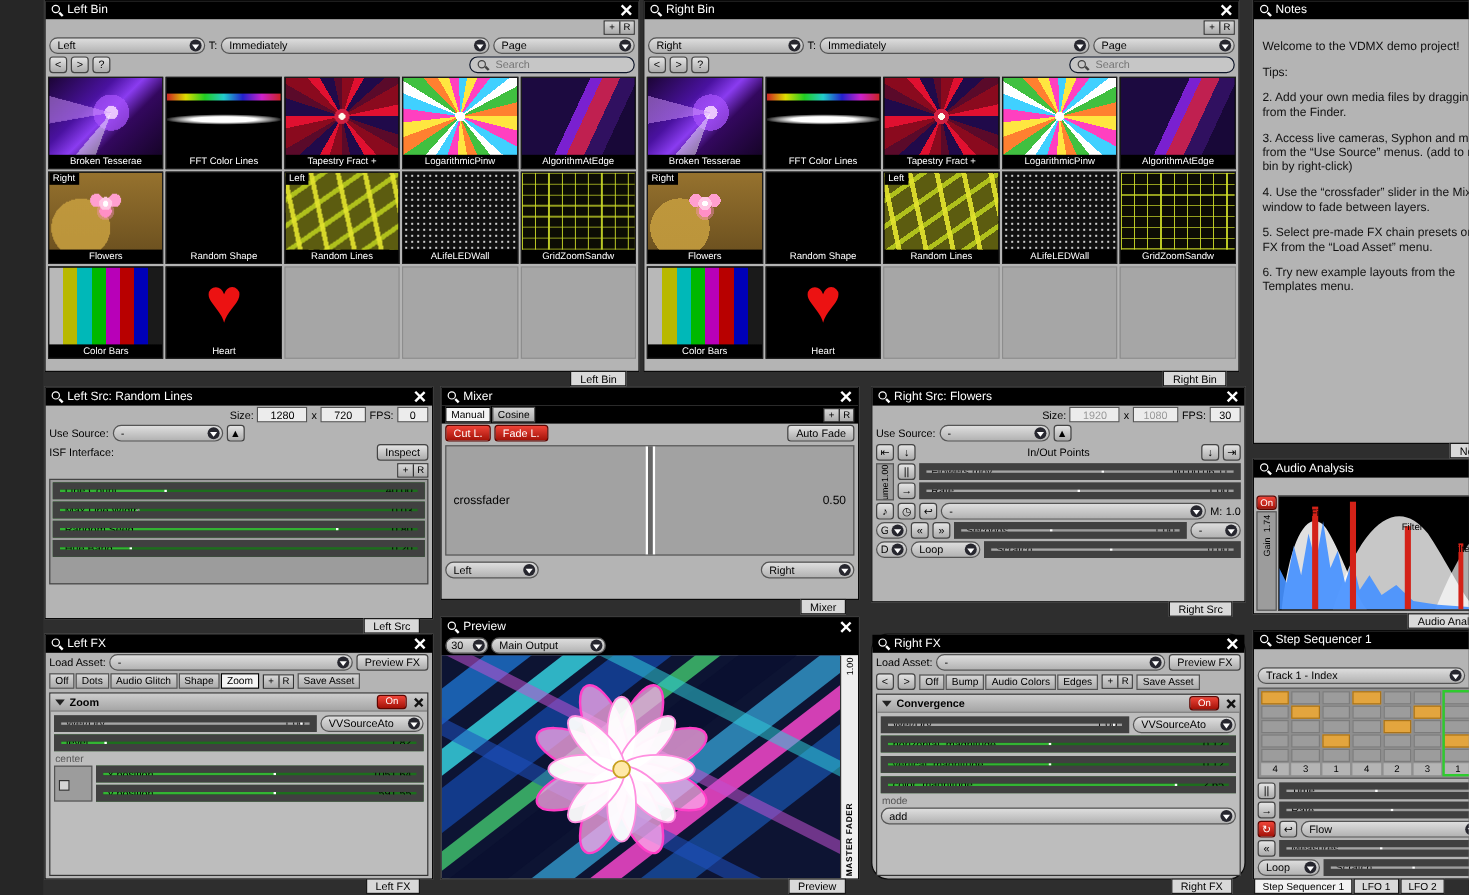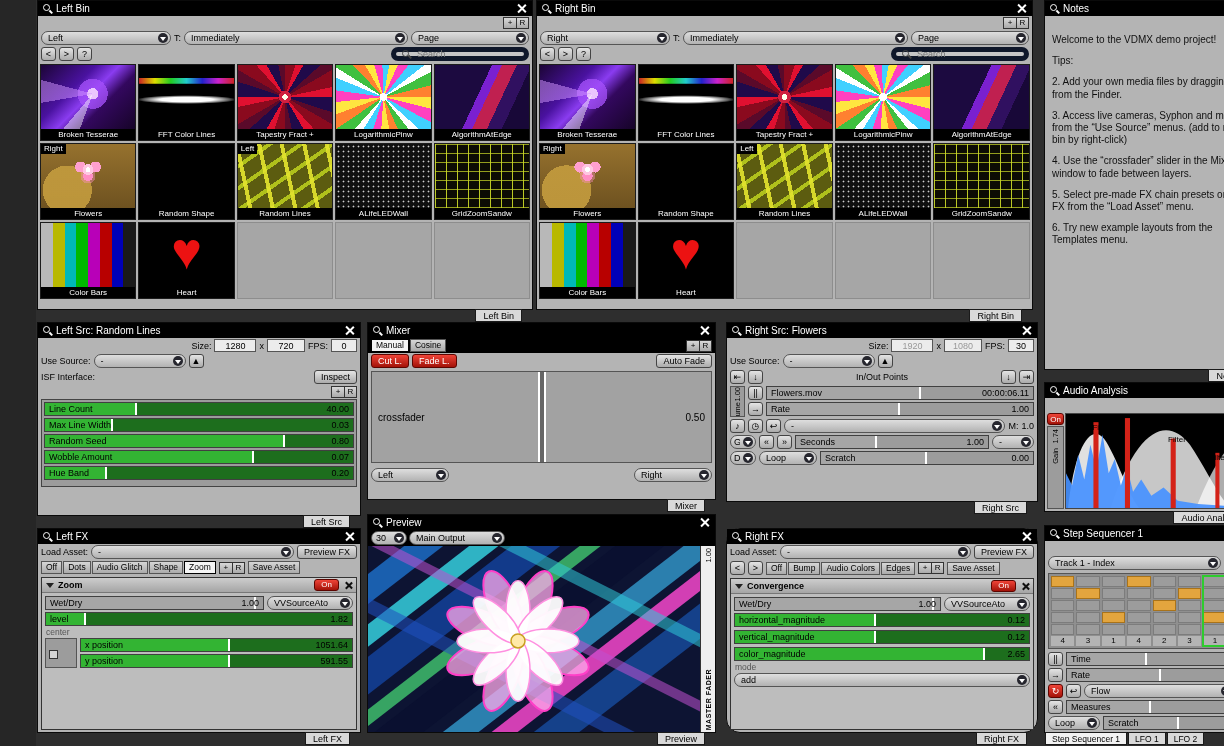--- a/index.html
+++ b/index.html
@@ -44,25 +44,25 @@
   .btn { background:linear-gradient(#e4e4e4,#ababab); border:1px solid #444; border-radius:3px; font-size:9px;
          height:14px; line-height:12px; padding:0 6px; text-align:center; white-space:nowrap; }
   .btn.sq { width:15px; padding:0; }
   .btn.red { background:linear-gradient(#ef4438,#a31208); color:#fff; border-color:#5d0500; }
   .chip { background:linear-gradient(#d6d6d6,#ababab); border:1px solid #555; font-size:8.5px; height:13px; line-height:11px; padding:0 4px; white-space:nowrap; }
   .chip.active { background:#f4f4f4; border-color:#000; }
 
   .numfield { background:#ececec; border:1px solid #555; height:13px; font-size:9px; padding:0 2px; text-align:center; font-family:inherit; }
   .numfield.dim { color:#999; }
 
-  .searchbox { background:#c6c6c6; border:5px solid #0f172a; border-radius:8px; height:14px; display:flex; align-items:center; gap:4px; padding:0 6px; width:138px; }
+  .searchbox { background:#c6c6c6; border:1px solid #0f172a; border-radius:8px; height:14px; display:flex; align-items:center; gap:4px; padding:0 6px; width:138px; }
   .searchbox input { background:transparent; border:none; outline:none; font-size:9px; width:100%; color:#333; font-family:inherit; }
 
   
-  .hslider { position:relative; height:14px; border:1px solid #404040; background:#9c9c9c; display:flex; align-items:center; overflow:hidden; flex:none; }
+  .hslider { position:relative; height:14px; border:6px solid #404040; background:#9c9c9c; display:flex; align-items:center; overflow:hidden; flex:none; }
   .hslider .fill { position:absolute; left:0; top:0; bottom:0; border-right:2px solid #fff; background:rgba(255,255,255,0.10); }
   .hslider.green { background:#1d6e1d; } .hslider.green .fill { background:#33b433; }
   .hslider .lbl { position:relative; z-index:1; padding-left:4px; flex:1; white-space:nowrap; overflow:hidden; }
   .hslider .val { position:relative; z-index:1; padding-right:4px; white-space:nowrap; }
 
   .vstrip { width:15px; flex:none; background:#9c9c9c; border:1px solid #555; display:flex; flex-direction:column; align-items:center; overflow:hidden; }
   .vtext { writing-mode:vertical-rl; transform:rotate(180deg); font-size:7.5px; white-space:nowrap; }
 
   
   .bin-grid { display:grid; grid-template-columns:repeat(5,1fr); grid-auto-rows:77px; gap:2px; padding:2px; flex:1; overflow:hidden; }
@@ -528,25 +528,20 @@
           <span class="lbl">Max Line Width</span>
           <span class="val">0.03</span>
         </div>
 
         <div class="hslider green">
           <div class="fill" style="width: 78%;"></div>
           <span class="lbl">Random Seed</span>
           <span class="val">0.80</span>
         </div>
 
-        <div class="hslider green">
-          <div class="fill" style="width: 68%;"></div>
-          <span class="lbl">Wobble Amount</span>
-          <span class="val">0.07</span>
-        </div>
 
         <div class="hslider green">
           <div class="fill" style="width: 20%;"></div>
           <span class="lbl">Hue Band</span>
           <span class="val">0.20</span>
         </div>
       </div>
     <div class="wtab">Left Src</div>
   </div>
 

